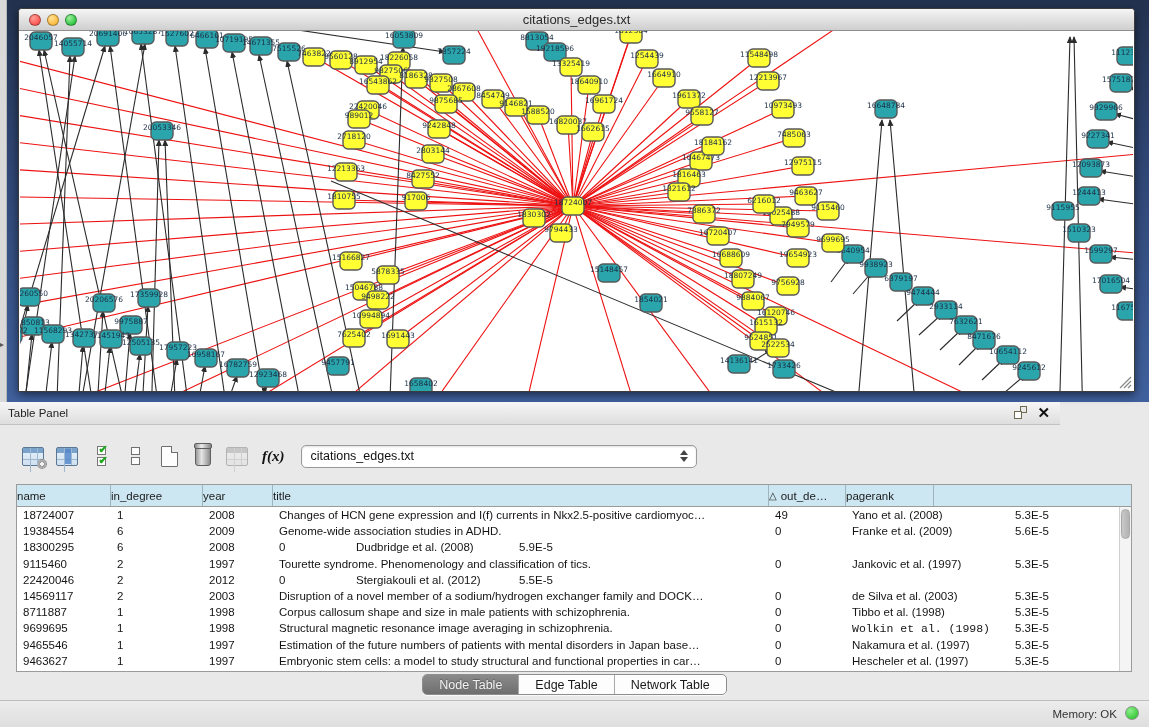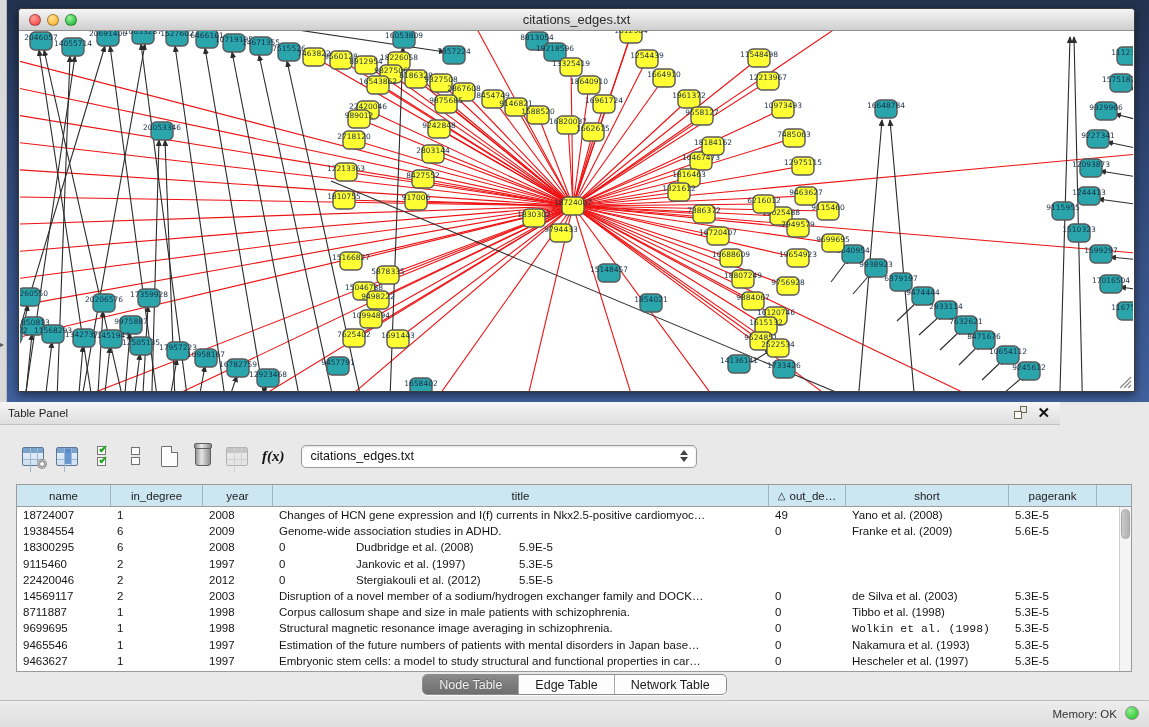--- a/index.html
+++ b/index.html
@@ -47,21 +47,21 @@
   #combo .val { font-size:12.5px; color:#111; margin-left:9px; }
   #combo .arrows { position:absolute; right:8px; top:4px; display:flex; flex-direction:column; gap:2px; }
   #combo .arrows i { display:block; width:0; height:0; border-left:4px solid transparent; border-right:4px solid transparent; }
   #combo .arrows .up { border-bottom:5px solid #444; }
   #combo .arrows .dn { border-top:5px solid #444; }
 
   
   #dtable { position:absolute; left:16px; top:82px; width:1116px; height:188px; background:#fff;
     border:1px solid #9b9b9b; font-size:11.5px; color:#141414; }
   #dhead { display:flex; height:22px; background:#cde7f2; border-bottom:1px solid #9b9b9b; }
-  .hcell { border-right:1px solid #9fb4bd; display:flex; align-items:center; justify-content:center;
+  .hcell { border-right:1px solid #9fb4bd; display:flex; align-items:center; justify-content:flex-start;
     font-size:11.5px; color:#1b1b1b; overflow:hidden; white-space:nowrap; }
   .hcell .sort { margin-right:4px; font-size:10px; }
   .hfill { flex:1; background:#cde7f2; border-right:none; }
   .drow { display:flex; height:16.2px; align-items:center; }
   .dcell { padding-left:6px; overflow:hidden; white-space:nowrap; text-overflow:clip; }
   #vscroll { position:absolute; right:0; top:22px; width:12px; height:164px; background:#f4f4f4; border-left:1px solid #d0d0d0; }
   #vthumb { position:absolute; left:1px; top:2px; width:9px; height:30px; border-radius:5px;
     background:linear-gradient(90deg,#c9c9c9,#b2b2b2); border:1px solid #a8a8a8; }
 
   
@@ -842,23 +842,20 @@
         <div class="hcell" style="width: 70px;">
           <span>year</span>
         </div>
         <div class="hcell" style="width: 496px;">
           <span>title</span>
         </div>
         <div class="hcell" style="width: 77px;">
           <span class="sort">△</span>
           <span>out_de…</span>
         </div>
-        <div class="hcell" style="width: 163px;">
-          <span>short</span>
-        </div>
         <div class="hcell" style="width: 88px;">
           <span>pagerank</span>
         </div>
         <div class="hcell hfill"></div>
       </div>
     <div id="dbody">
         <div class="drow">
           <div class="dcell" style="width: 94px;">18724007</div>
           <div class="dcell" style="width: 92px;">1</div>
           <div class="dcell" style="width: 70px;">2008</div>
@@ -881,20 +878,21 @@
           <div class="dcell" style="width: 92px;">6</div>
           <div class="dcell" style="width: 70px;">2008</div>
           <div class="dcell" style="width: 77px;">0</div>
           <div class="dcell" style="width: 163px;">Dudbridge et al. (2008)</div>
           <div class="dcell" style="width: 88px;">5.9E-5</div>
         </div>
         <div class="drow">
           <div class="dcell" style="width: 94px;">9115460</div>
           <div class="dcell" style="width: 92px;">2</div>
           <div class="dcell" style="width: 70px;">1997</div>
+          <div class="dcell" style="width: 496px;">Tourette syndrome. Phenomenology and classification of tics.</div>
           <div class="dcell" style="width: 77px;">0</div>
           <div class="dcell" style="width: 163px;">Jankovic et al. (1997)</div>
           <div class="dcell" style="width: 88px;">5.3E-5</div>
         </div>
         <div class="drow">
           <div class="dcell" style="width: 94px;">22420046</div>
           <div class="dcell" style="width: 92px;">2</div>
           <div class="dcell" style="width: 70px;">2012</div>
           <div class="dcell" style="width: 77px;">0</div>
           <div class="dcell" style="width: 163px;">Stergiakouli et al. (2012)</div>
@@ -926,21 +924,21 @@
           <div class="dcell" style="width: 77px;">0</div>
           <div class="dcell" style="width: 163px; font-family: Liberation Mono, monospace;">Wolkin et al. (1998)</div>
           <div class="dcell" style="width: 88px;">5.3E-5</div>
         </div>
         <div class="drow">
           <div class="dcell" style="width: 94px;">9465546</div>
           <div class="dcell" style="width: 92px;">1</div>
           <div class="dcell" style="width: 70px;">1997</div>
           <div class="dcell" style="width: 496px;">Estimation of the future numbers of patients with mental disorders in Japan base…</div>
           <div class="dcell" style="width: 77px;">0</div>
-          <div class="dcell" style="width: 163px;">Nakamura et al. (1993)</div>
+          <div class="dcell" style="width: 163px;">Nakamura et al. (1997)</div>
           <div class="dcell" style="width: 88px;">5.3E-5</div>
         </div>
         <div class="drow">
           <div class="dcell" style="width: 94px;">9463627</div>
           <div class="dcell" style="width: 92px;">1</div>
           <div class="dcell" style="width: 70px;">1997</div>
           <div class="dcell" style="width: 496px;">Embryonic stem cells: a model to study structural and functional properties in car…</div>
           <div class="dcell" style="width: 77px;">0</div>
           <div class="dcell" style="width: 163px;">Hescheler et al. (1997)</div>
           <div class="dcell" style="width: 88px;">5.3E-5</div>

